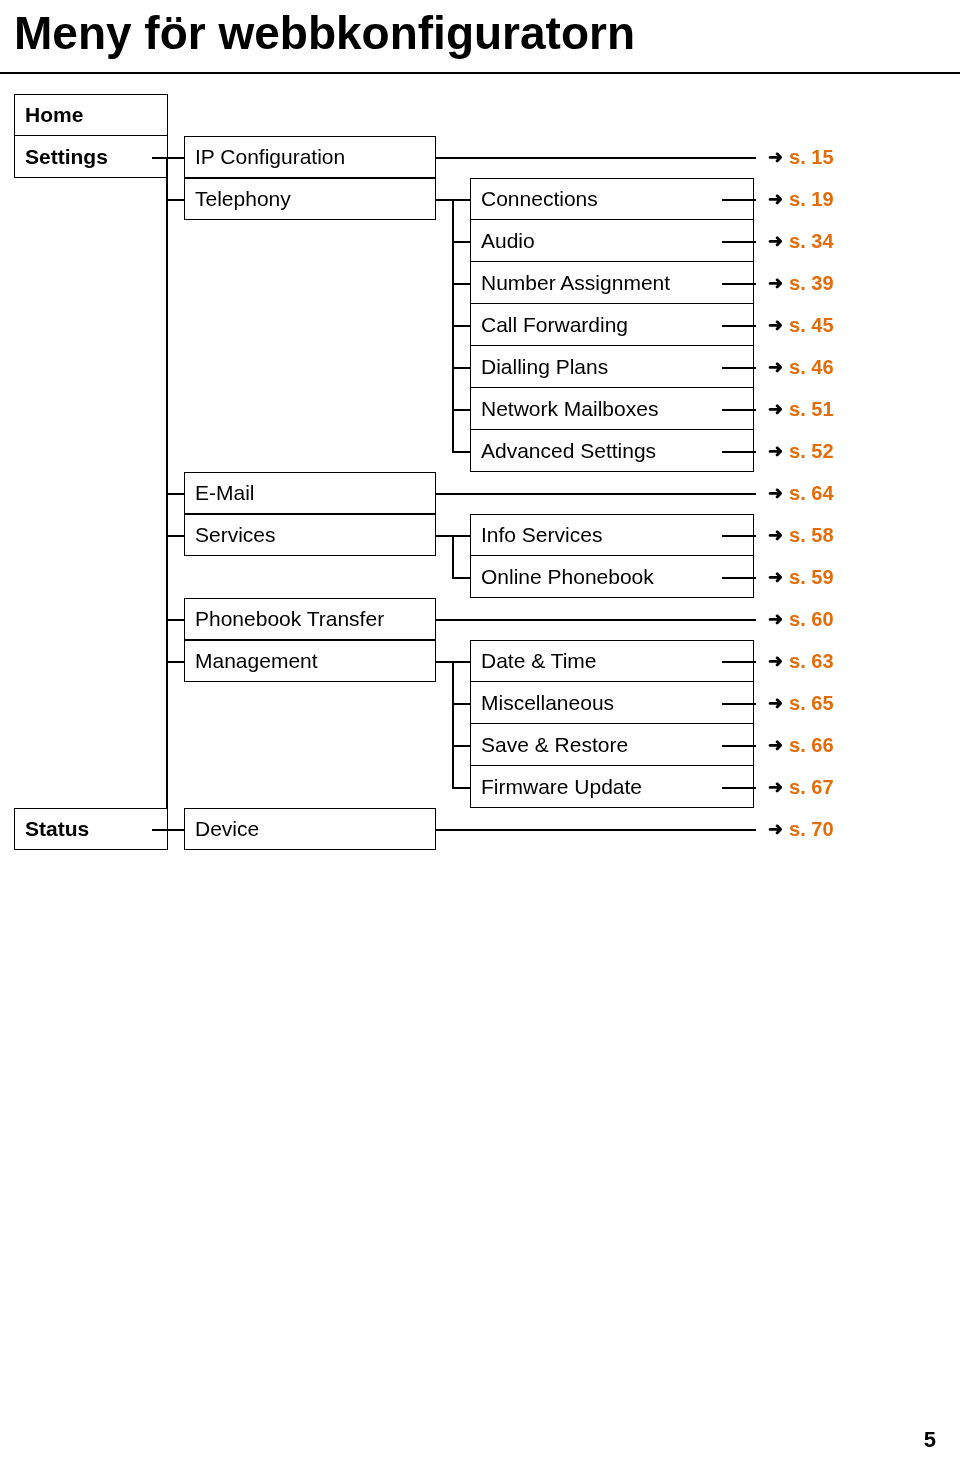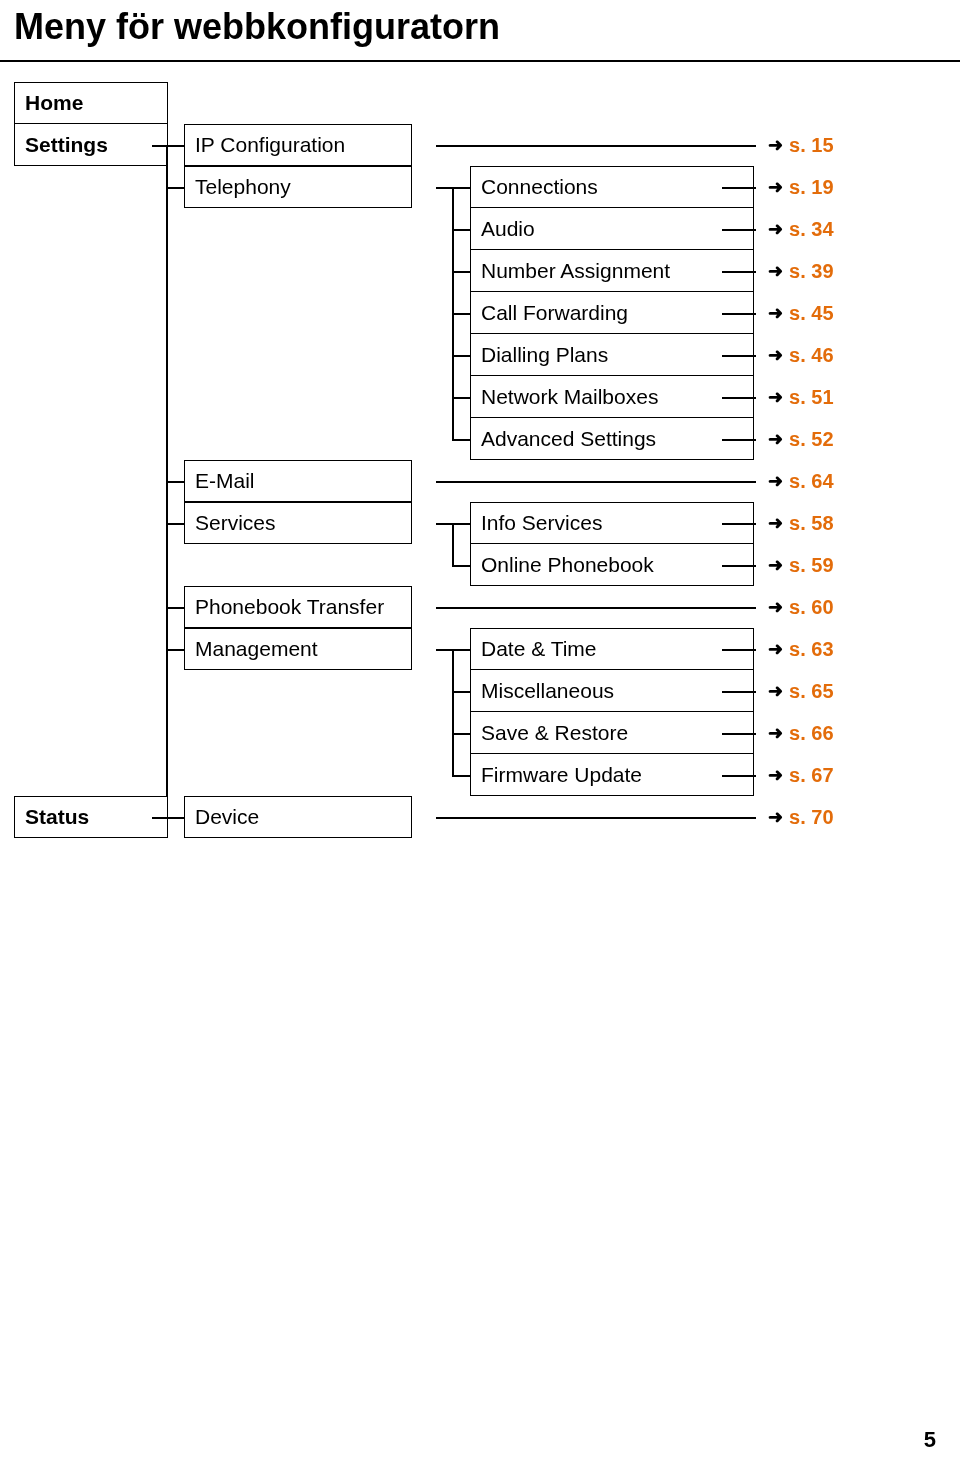--- a/index.html
+++ b/index.html
@@ -6,21 +6,21 @@
   body {
     font-family: "Myriad Pro", "Segoe UI", Arial, sans-serif;
     background: #fff;
     width: 960px;
     height: 1471px;
     position: relative;
     font-size: 21px;
     color: #000;
   }
   .page-title {
-    font-size: 36px;
+    font-size: 46px;
     font-weight: 700;
     padding: 6px 0 6px 14px;
   }
   .hr {
     border: none;
     border-top: 2px solid #000;
     margin: 6px 0 20px 0;
   }
   .grid {
     position: relative;
@@ -42,21 +42,21 @@
     height: 100%;
     display: flex;
     align-items: center;
     padding: 0 10px;
     font-weight: 400;
     background: #fff;
     position: relative;
   }
   .box.bold { font-weight: 700; }
   .col1 .box { width: 154px; border-right-width:1.5px; }
-  .col2 .box { width: 228px; }
+  .col2 .box { width: 252px; }
   .col3 .box { width: 284px; }
 
   
   .stack-mid .box { border-top: none; }
   .stack-bot .box { border-top: none; }
 
   
   .conn-h {
     position: absolute;
     height: 1.5px;

